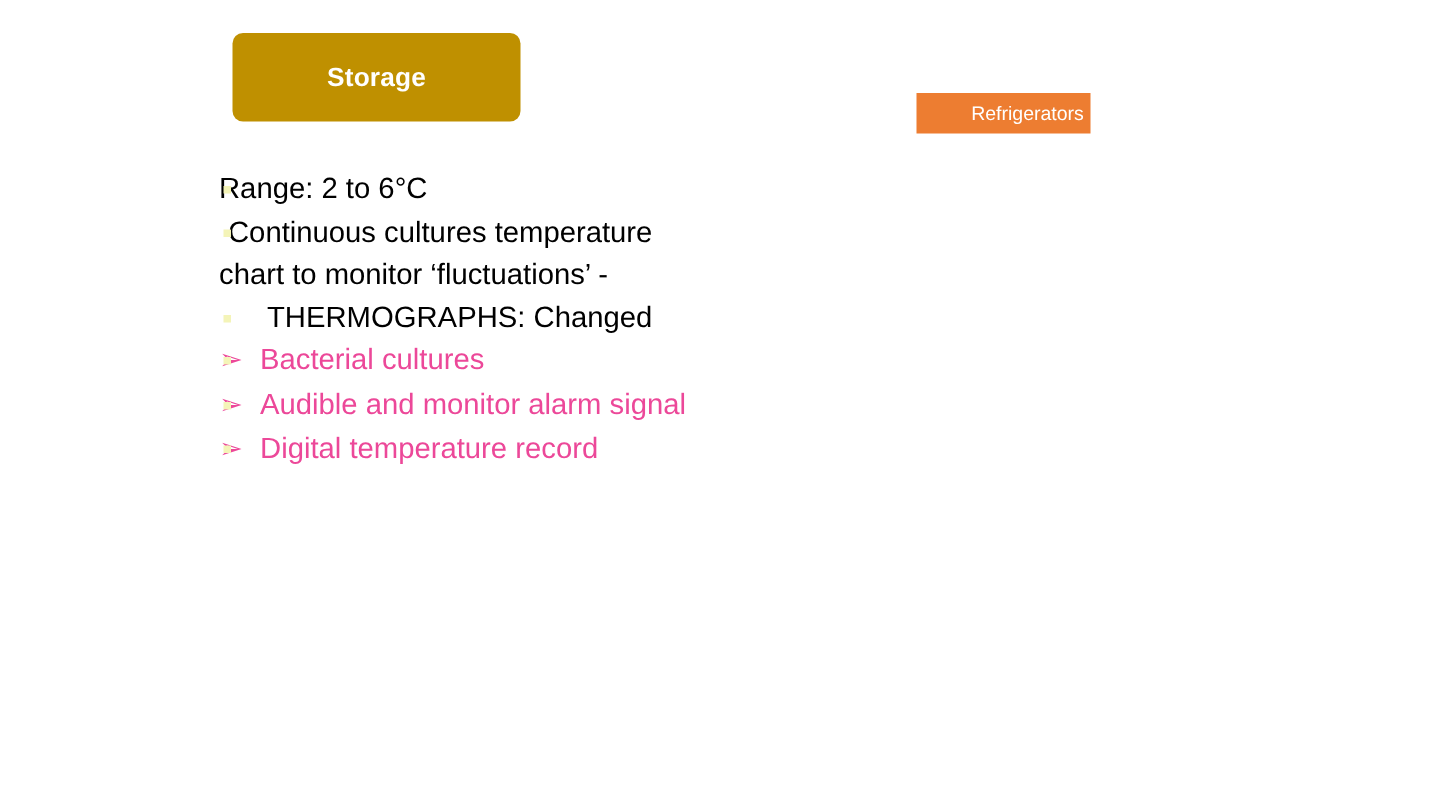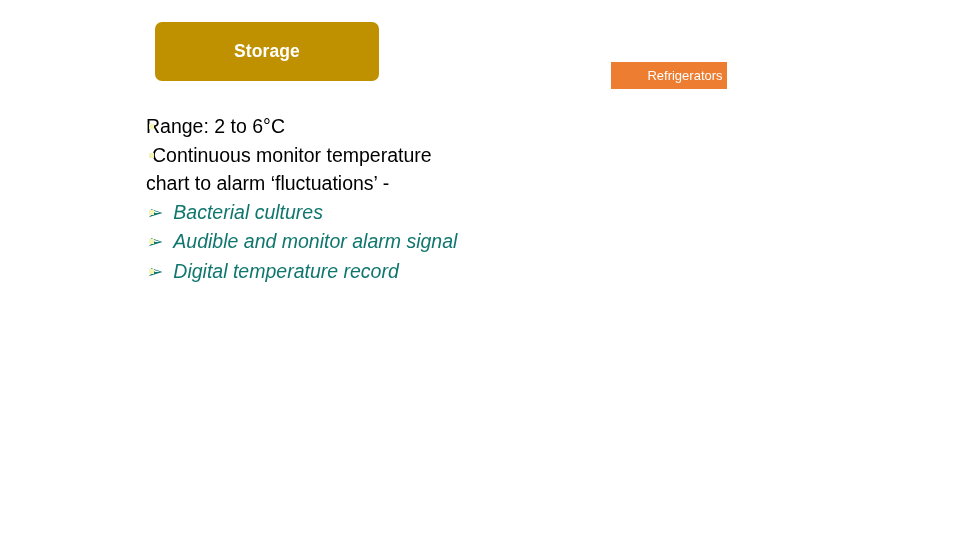--- a/index.html
+++ b/index.html
@@ -22,21 +22,21 @@
     width: 960px;
     height: 540px;
     background: #FFFFFF;
   }
 
   
   .title-box {
     position: absolute;
     left: 155px;
     top: 22px;
-    width: 224px;
+    width: 192px;
     height: 59px;
     background: #BF9000;
     border-radius: 7px;
     display: flex;
     align-items: center;
     justify-content: center;
     box-sizing: border-box;
   }
   .title-box-label {
     color: #FFFFFF;
@@ -106,22 +106,21 @@
 
   
   .indent-1 { padding-left: 12px; }
   .indent-2 { padding-left: 6px; }
   .indent-3 { padding-left: 38px; }
   .indent-0 { padding-left: 0px; }
 
   
   .bullet-line.green .txt,
   .bullet-line.green .arrow {
-    color: #0f766e;
-    font-style: italic;
+    color: #ec4899;
   }
   .arrow {
     display: inline-block;
     font-size: 19px;
     color: #77933C;
     margin-right: 6px;
     vertical-align: baseline;
   }
 </style>
 </head>
@@ -140,28 +139,32 @@
   <div class="body-list">
 
 
     <div class="bullet-line indent-2">
       <span class="marker"></span>
       <span class="txt">Range: 2 to 6°C</span>
     </div>
 
     <div class="bullet-line indent-1">
       <span class="marker"></span>
-      <span class="txt">Continuous monitor temperature</span>
+      <span class="txt">Continuous cultures temperature</span>
     </div>
 
     <div class="bullet-line no-marker indent-2">
       
-      <span class="txt">chart to alarm ‘fluctuations’ -</span>
+      <span class="txt">chart to monitor ‘fluctuations’ -</span>
     </div>
 
+    <div class="bullet-line indent-3">
+      <span class="marker"></span>
+      <span class="txt">THERMOGRAPHS: Changed</span>
+    </div>
 
 
     <div class="bullet-line green indent-2">
       <span class="marker"></span>
       <span class="arrow">➢</span>
       <span class="txt">Bacterial cultures</span>
     </div>
 
     <div class="bullet-line green indent-2">
       <span class="marker"></span>

